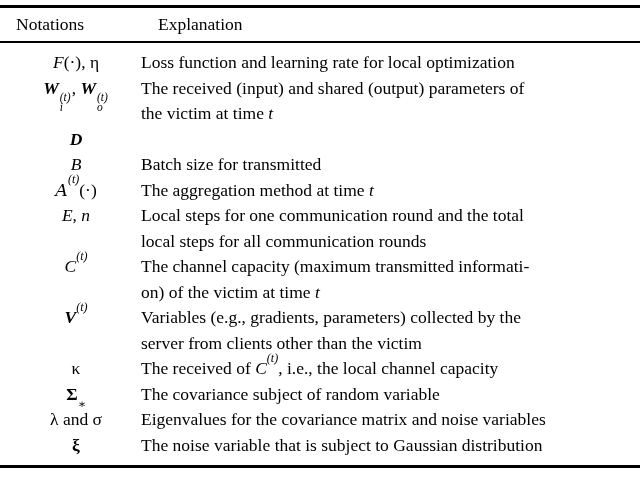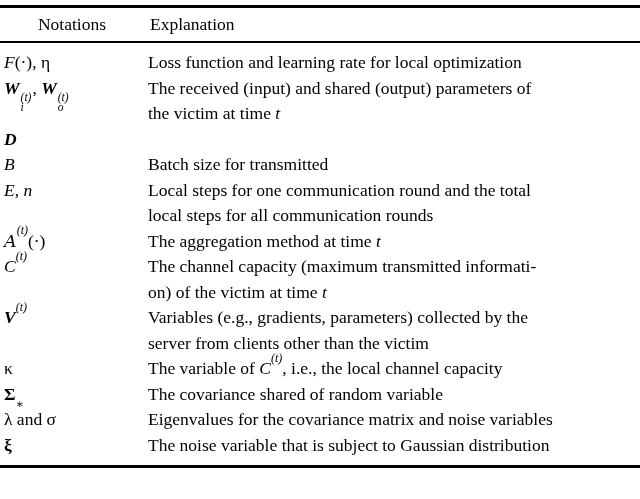--- a/index.html
+++ b/index.html
@@ -12,29 +12,29 @@
     font-size:17.5px;
     overflow:hidden;
   }
   .tbl{position:absolute;left:0;right:0;top:5px;}
   .rule-top{border-top:3px solid #000;}
   .header-row{
     display:flex;align-items:center;
     height:33px;
     border-bottom:2px solid #000;
   }
-  .h-not{width:128px;padding-left:8px;text-align:center;flex-shrink:0;}
+  .h-not{width:128px;padding-left:16px;text-align:left;flex-shrink:0;}
   .h-exp{margin-left:14px;}
   .tbody{
     padding-top:7px;padding-bottom:7px;
     border-bottom:3px solid #000;
   }
   .row{display:flex;align-items:flex-start;line-height:25.5px;}
-  .ncol{width:128px;padding-left:4px;flex-shrink:0;}
-  .ecol{flex:1;margin-left:16px;padding-right:14px;}
+  .ncol{width:128px;padding-left:12px;text-align:center;flex-shrink:0;}
+  .ecol{flex:1;margin-left:1px;padding-right:14px;}
   .i{font-style:italic;}
   .bi{font-weight:bold;font-style:italic;}
   .b{font-weight:bold;}
   .cal{font-style:italic;font-family:"DejaVu Serif","Liberation Serif",serif;}
   sup.s{font-size:12px;position:relative;top:-5.5px;font-style:italic;line-height:0;}
   sub.s{font-size:12px;position:relative;top:4px;font-style:italic;line-height:0;}
   .stack{
     display:inline-flex;flex-direction:column;align-items:flex-start;
     font-size:11.5px;line-height:10.5px;font-style:italic;
     vertical-align:-7px;margin:0 1px;
@@ -66,42 +66,42 @@
           <div class="ecol"><span>The received (input) and shared (output) parameters of</span><br><span>the victim at time </span><span class="i">t</span></div>
         </div>
         <div class="row">
           <div class="ncol"><span class="bi">D</span></div>
         </div>
         <div class="row">
           <div class="ncol"><span class="i">B</span></div>
           <div class="ecol"><span>Batch size for transmitted</span></div>
         </div>
         <div class="row">
+          <div class="ncol"><span class="cal">A</span><sup class="s">(t)</sup><span>(·)</span></div>
+          <div class="ecol"><span>The aggregation method at time </span><span class="i">t</span></div>
+        </div>
+        <div class="row">
           <div class="ncol"><span class="i">E</span><span>, </span><span class="i">n</span></div>
           <div class="ecol"><span>Local steps for one communication round and the total</span><br><span>local steps for all communication rounds</span></div>
-        </div>
-        <div class="row">
-          <div class="ncol"><span class="cal">A</span><sup class="s">(t)</sup><span>(·)</span></div>
-          <div class="ecol"><span>The aggregation method at time </span><span class="i">t</span></div>
         </div>
         <div class="row">
           <div class="ncol"><span class="i">C</span><sup class="s">(t)</sup></div>
           <div class="ecol"><span>The channel capacity (maximum transmitted informati-</span><br><span>on) of the victim at time </span><span class="i">t</span></div>
         </div>
         <div class="row">
           <div class="ncol"><span class="bi">V</span><sup class="s">(t)</sup></div>
           <div class="ecol"><span>Variables (e.g., gradients, parameters) collected by the</span><br><span>server from clients other than the victim</span></div>
         </div>
         <div class="row">
           <div class="ncol"><span>κ</span></div>
-          <div class="ecol"><span>The variable of </span><span class="i">C</span><sup class="s">(t)</sup><span>, i.e., the local channel capacity</span></div>
+          <div class="ecol"><span>The received of </span><span class="i">C</span><sup class="s">(t)</sup><span>, i.e., the local channel capacity</span></div>
         </div>
         <div class="row">
           <div class="ncol"><span class="b">Σ</span><sub class="s">∗</sub></div>
-          <div class="ecol"><span>The covariance shared of random variable</span></div>
+          <div class="ecol"><span>The covariance subject of random variable</span></div>
         </div>
         <div class="row">
           <div class="ncol"><span>λ and σ</span></div>
           <div class="ecol"><span>Eigenvalues for the covariance matrix and noise variables</span></div>
         </div>
         <div class="row">
           <div class="ncol"><span class="b">ξ</span></div>
           <div class="ecol"><span>The noise variable that is subject to Gaussian distribution</span></div>
         </div>
       </div>

